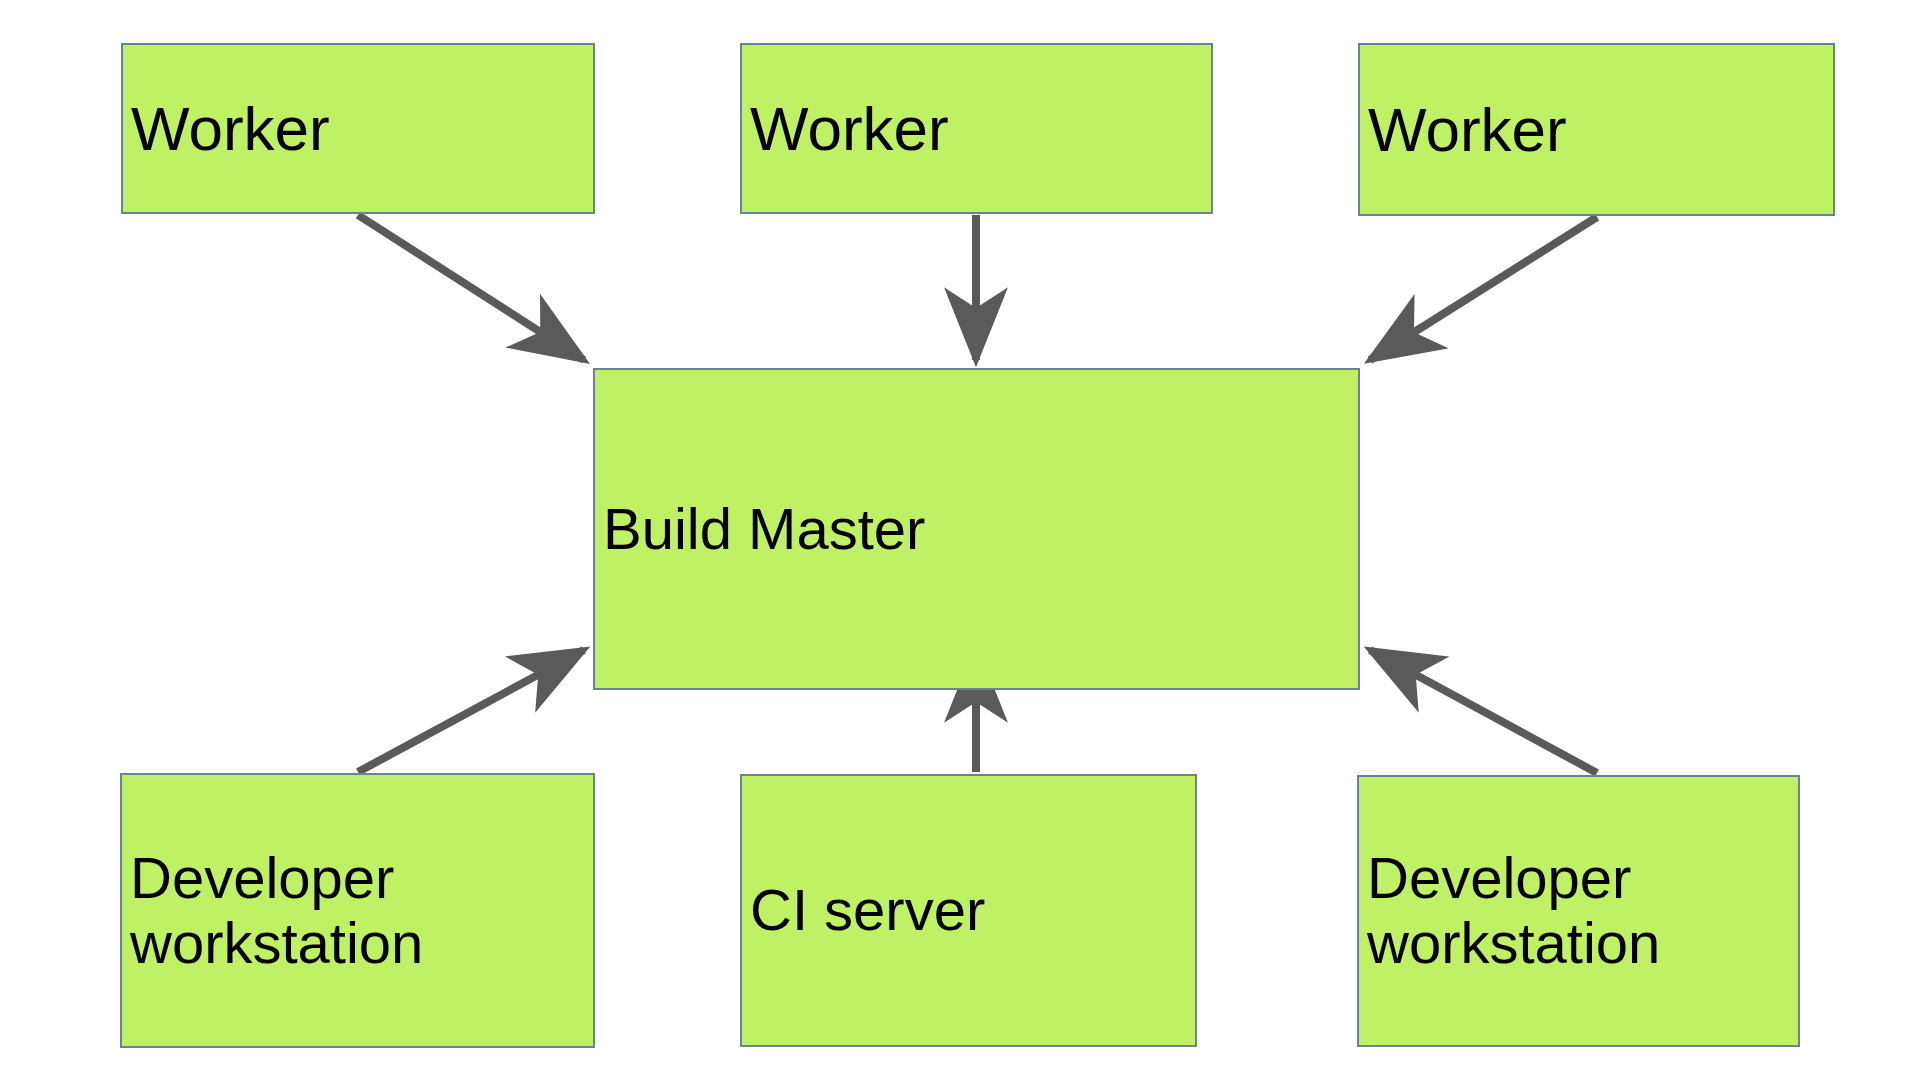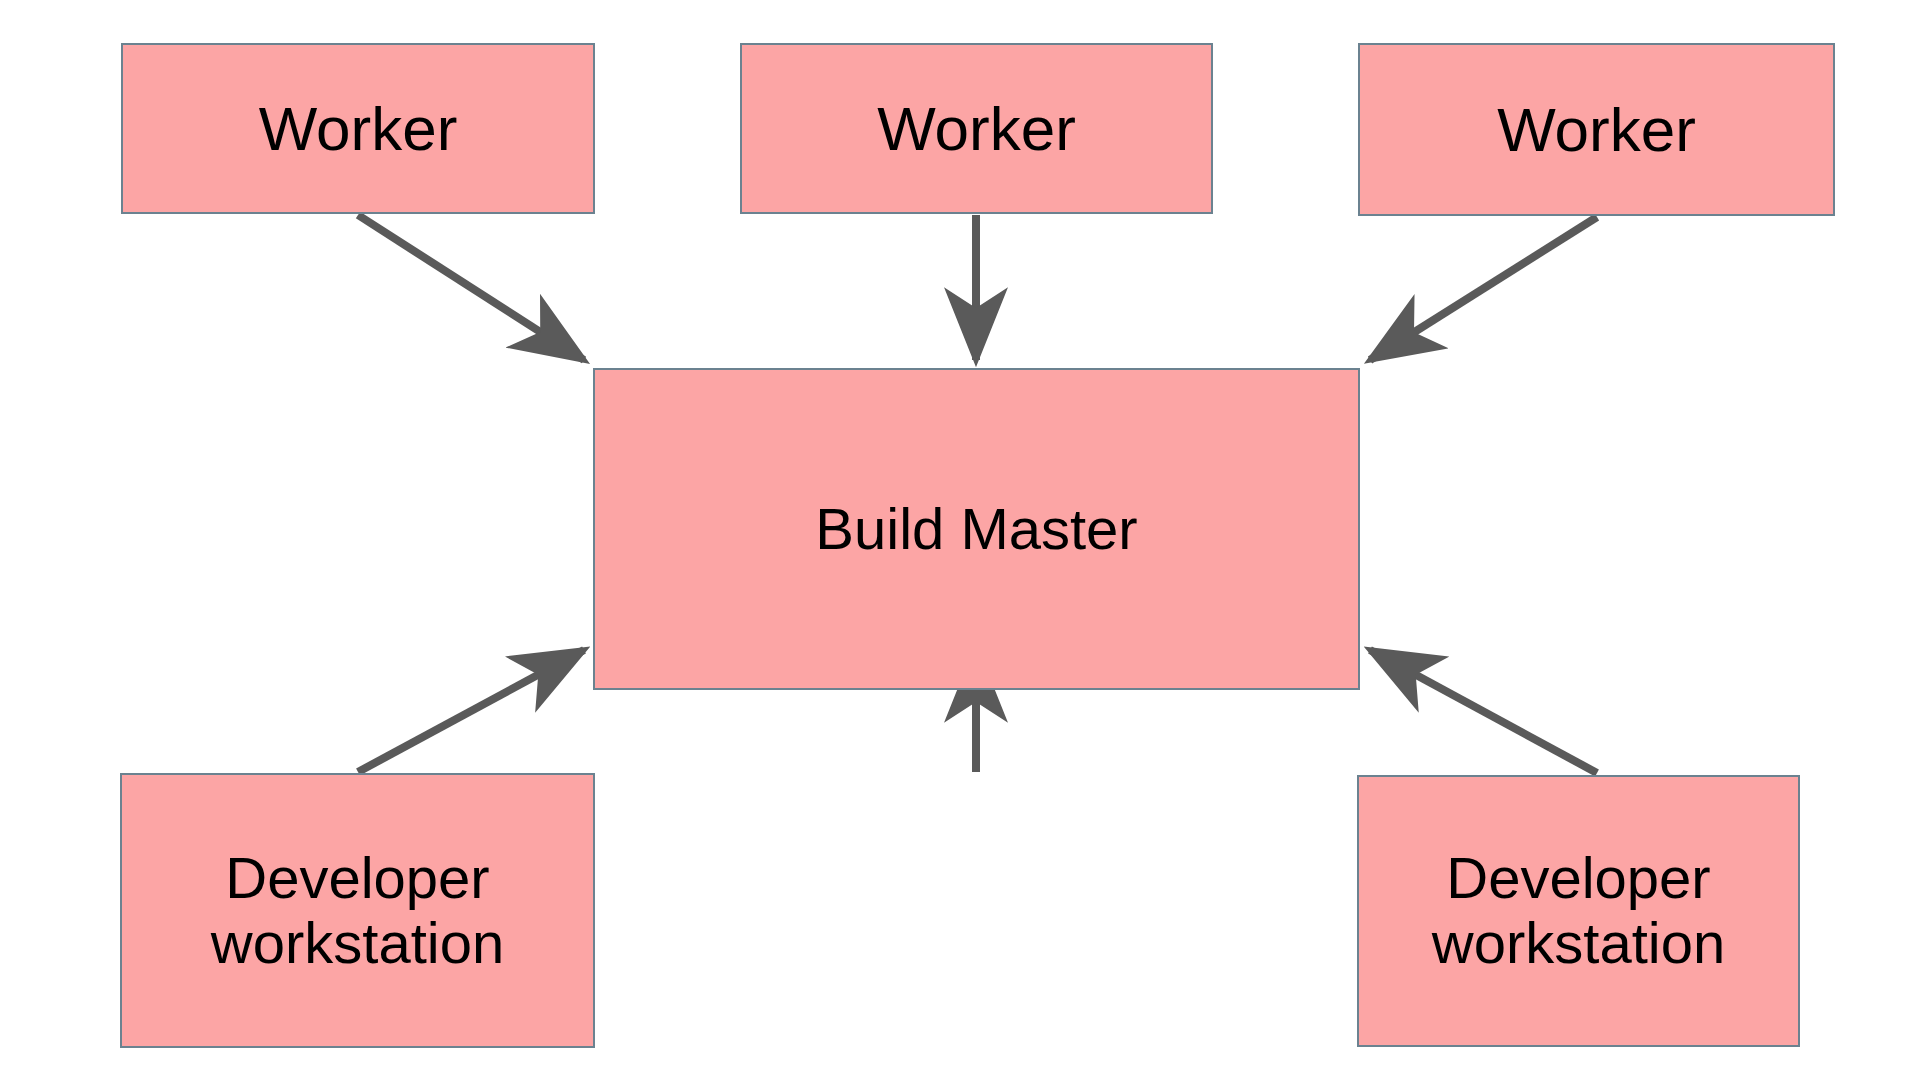--- a/index.html
+++ b/index.html
@@ -24,26 +24,26 @@
     position: absolute;
     top: 0;
     left: 0;
     width: 1910px;
     height: 1090px;
     pointer-events: none;
   }
   .node {
     position: absolute;
     box-sizing: border-box;
-    background: #fca5a5;
+    background: #bef264;
     border: 2px solid #6b8290;
     display: flex;
     align-items: center;
     justify-content: center;
-    text-align: center;
+    text-align: left;
     color: #000000;
     line-height: 1.12;
     white-space: pre-line;
     z-index: 2;
   }
   .node-label {
     display: block;
     width: 100%;
     padding: 0 8px;
     box-sizing: border-box;
@@ -108,19 +108,22 @@
 
   <div class="node" id="node-build-master">
     <span class="node-label">Build Master</span>
   </div>
 
   <div class="node" id="node-dev-left">
     <span class="node-label">Developer
 workstation</span>
   </div>
 
+  <div class="node" id="node-ci-server">
+    <span class="node-label">CI server</span>
+  </div>
 
   <div class="node" id="node-dev-right">
     <span class="node-label">Developer
 workstation</span>
   </div>
 
 </div>
 
 </body></html>

